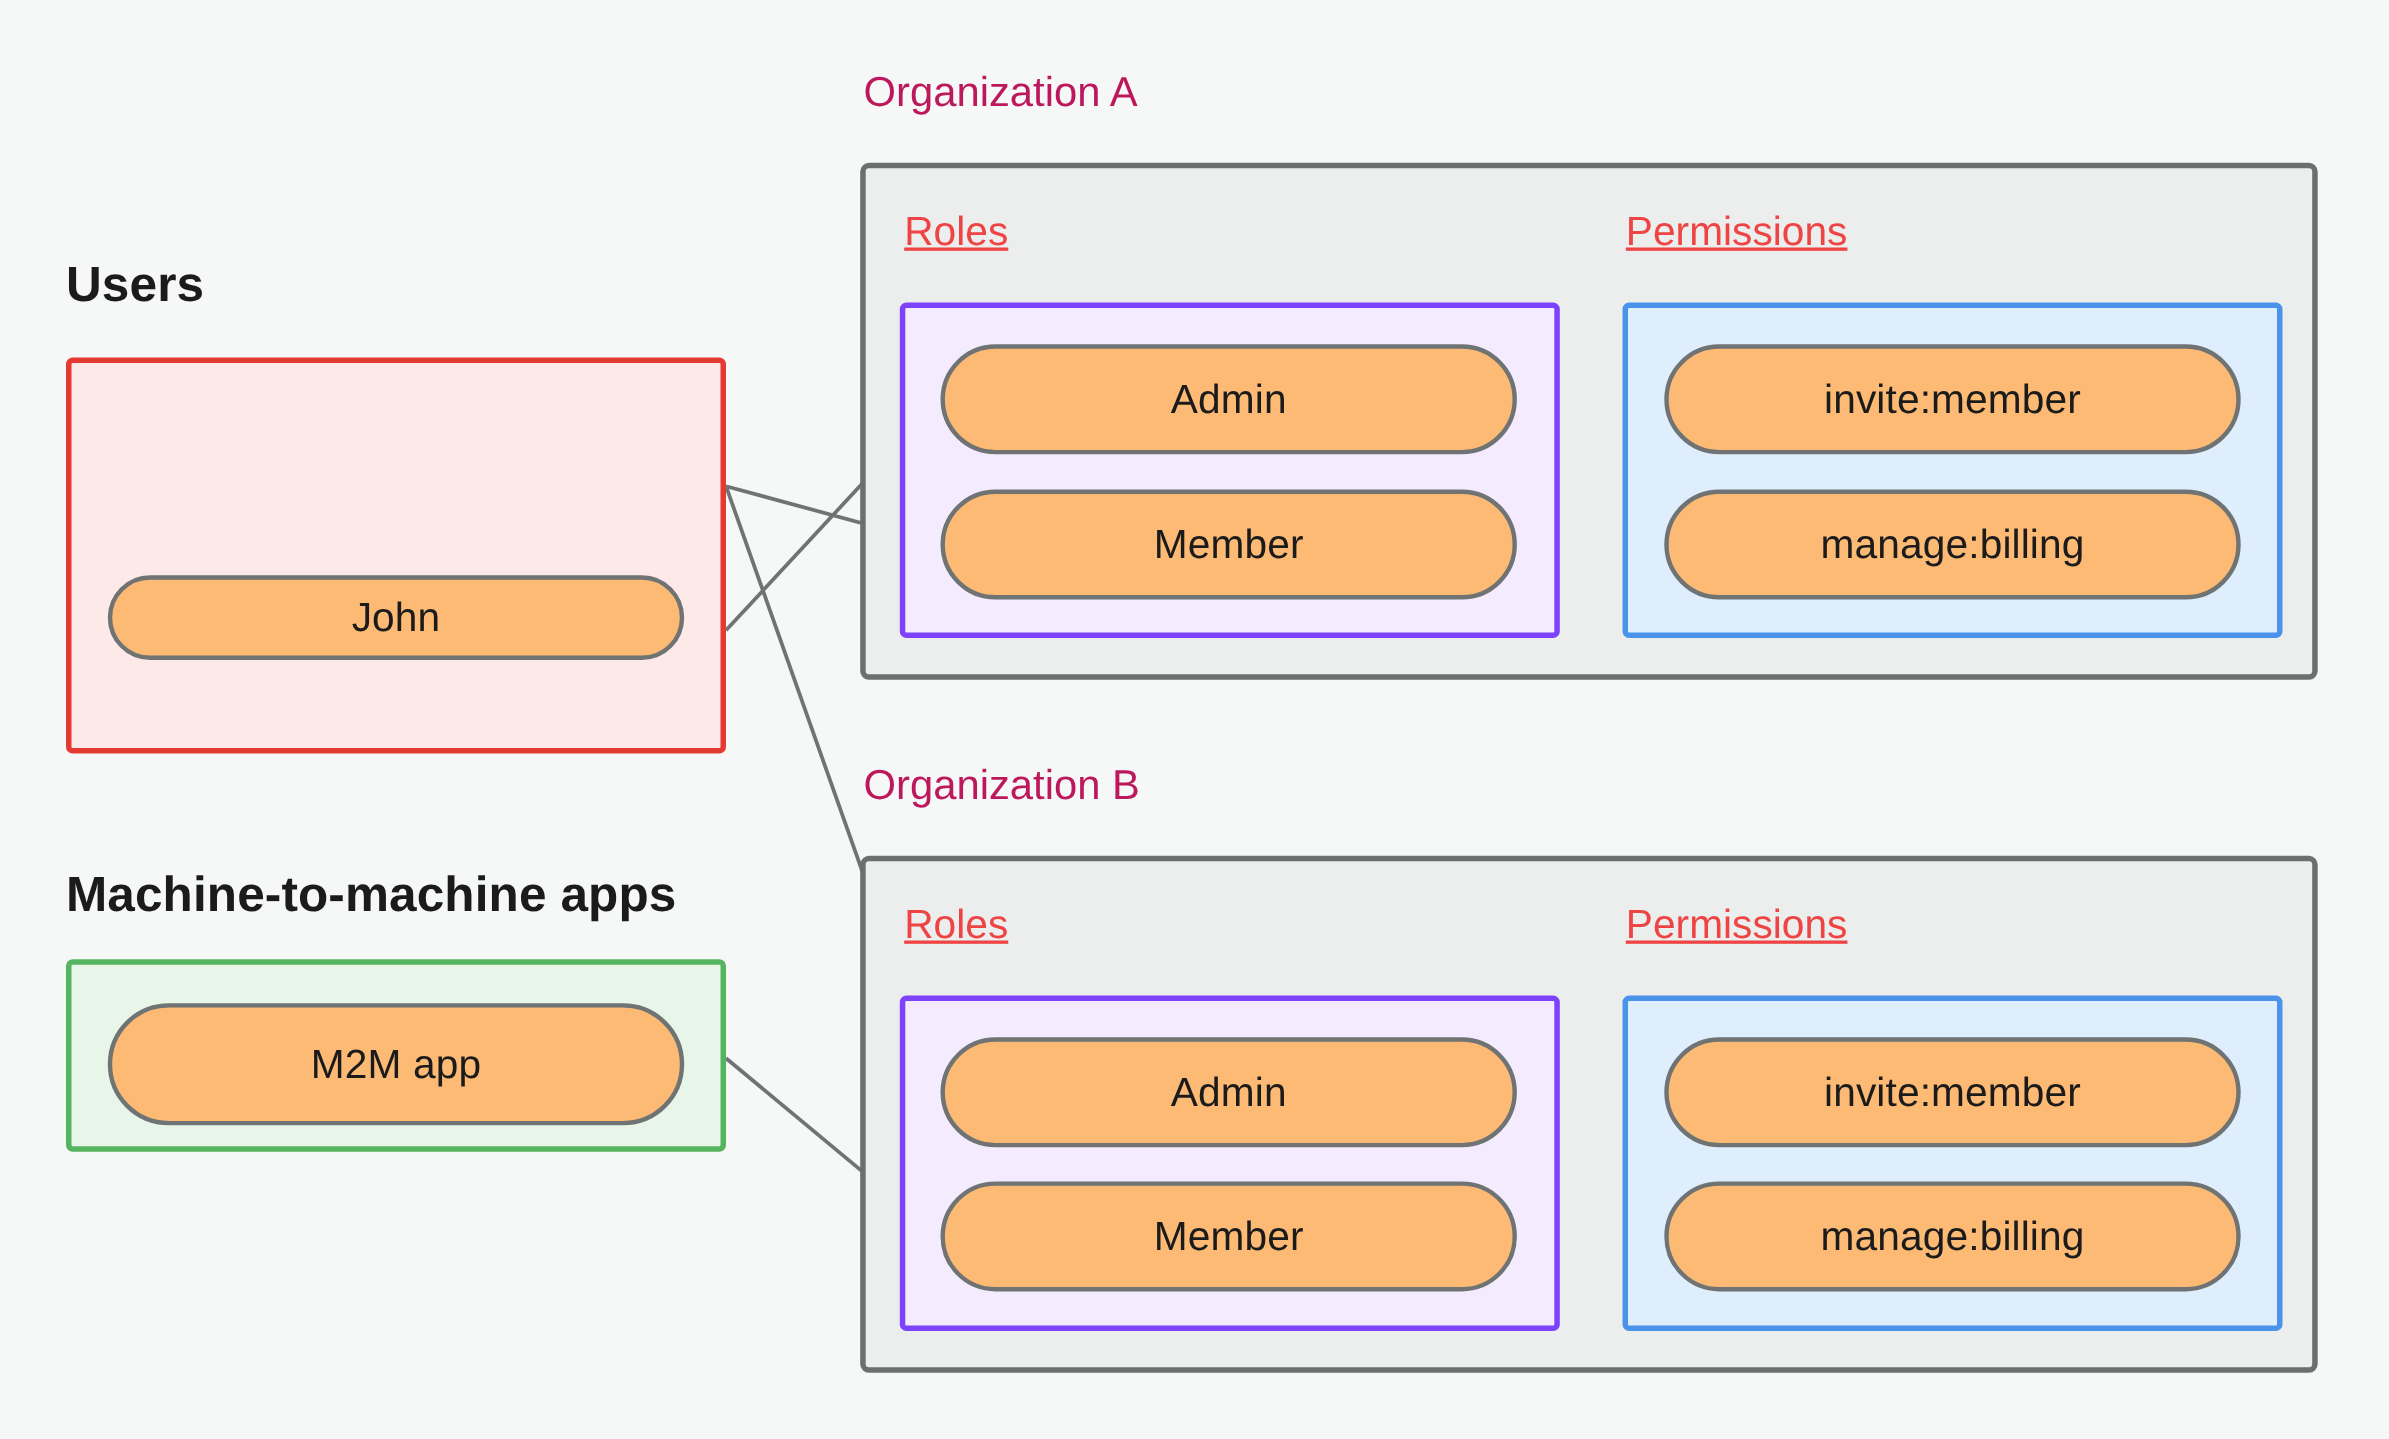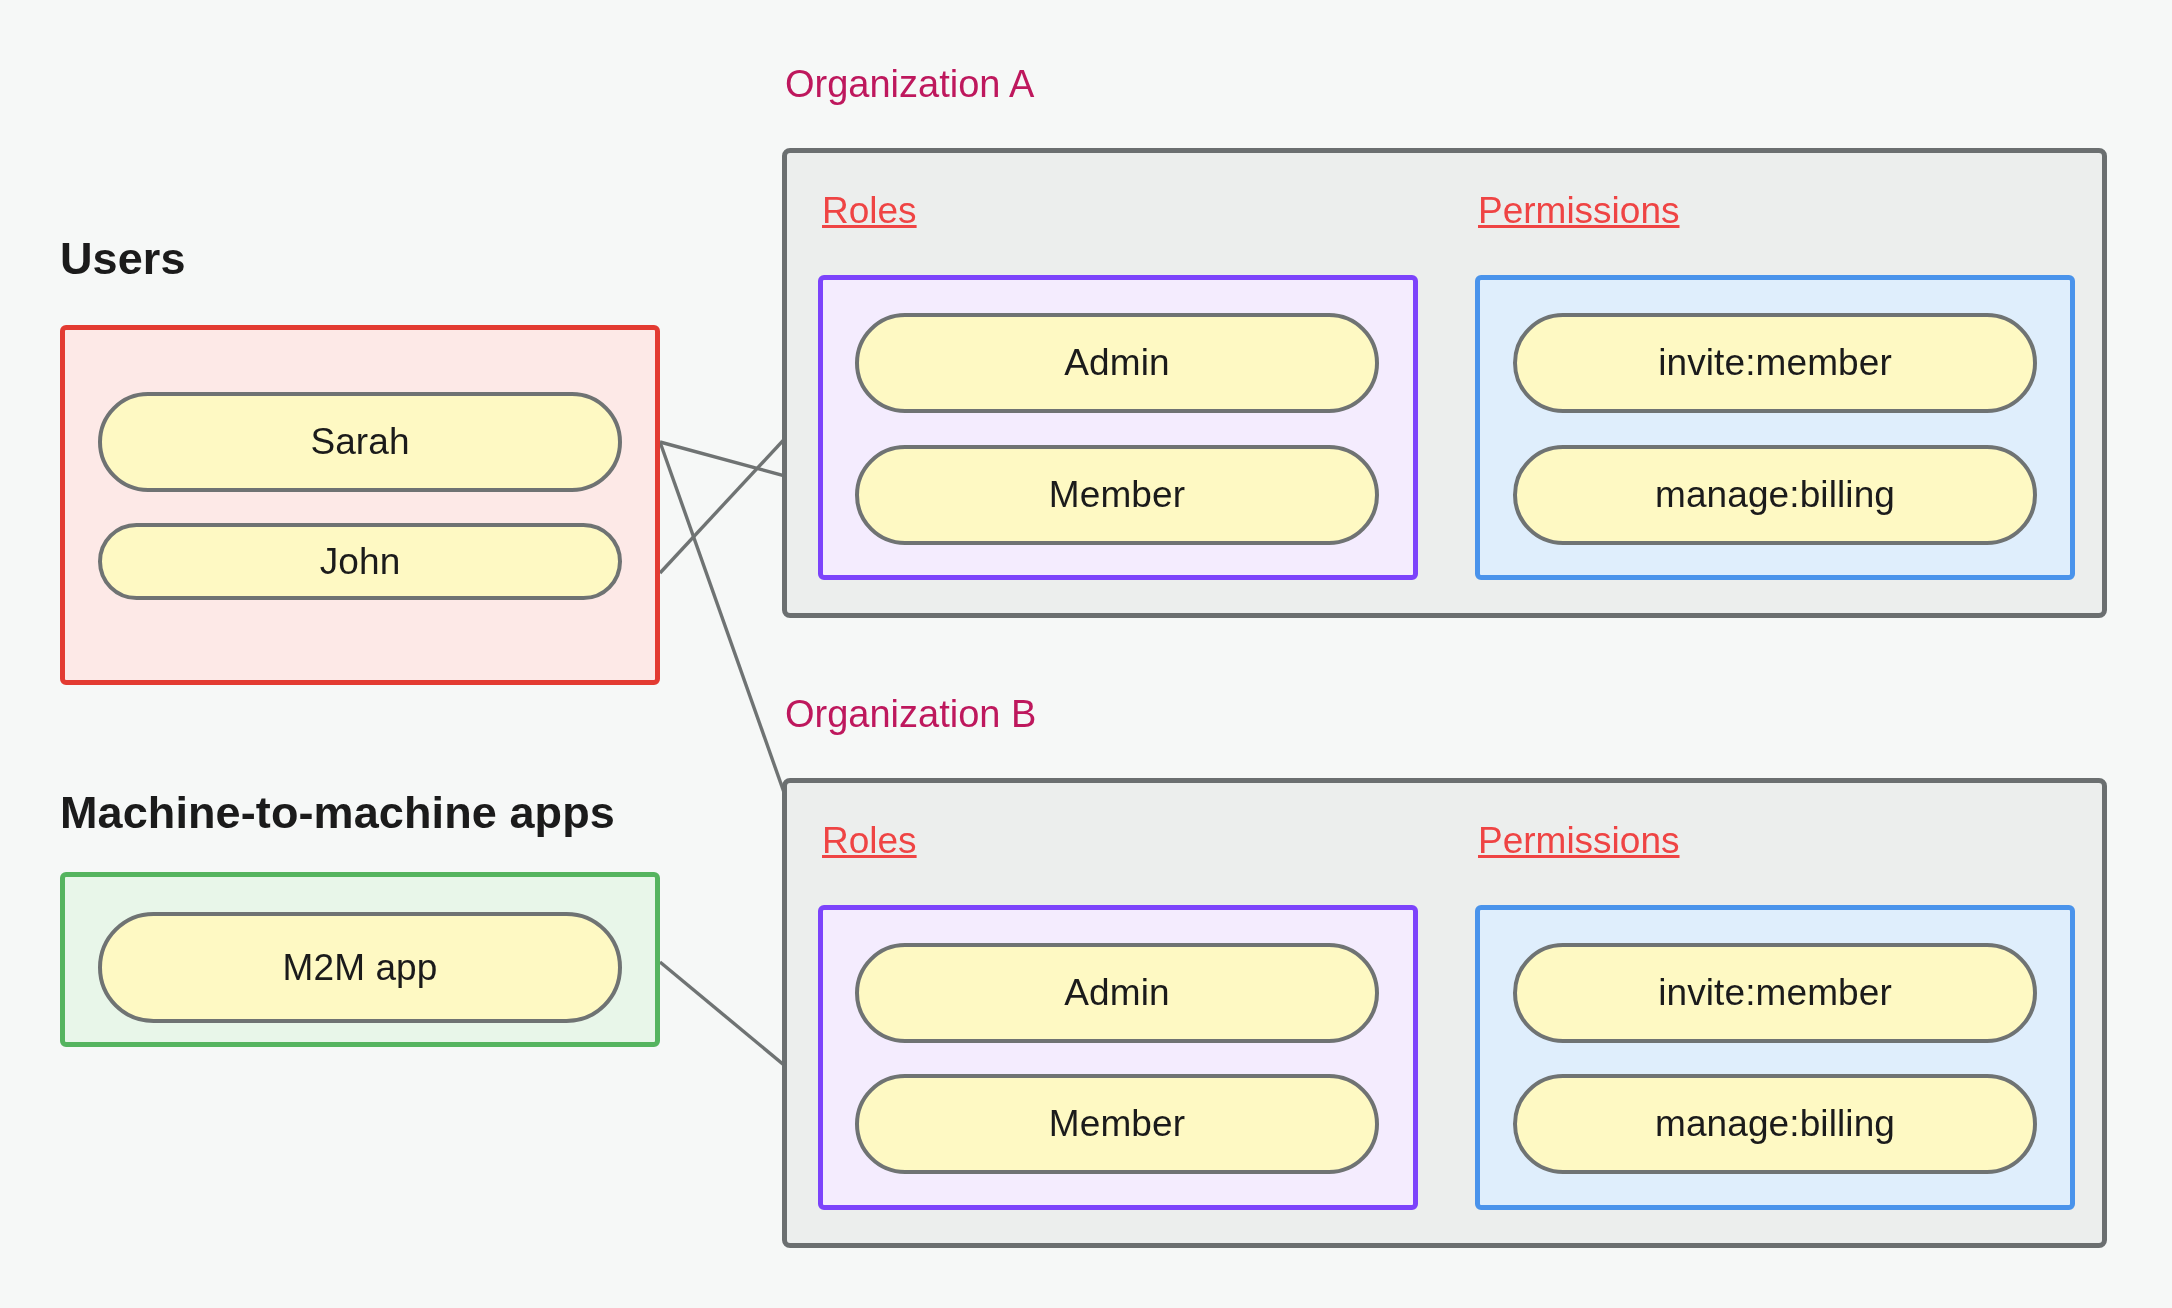--- a/index.html
+++ b/index.html
@@ -51,21 +51,21 @@
     font-weight: 400;
     color: #ef4444;
     white-space: nowrap;
     text-decoration: underline;
   }
 
   
   .pill {
     position: absolute;
     box-sizing: border-box;
-    background: #fef9c3;
+    background: #fdba74;
     border: 4px solid #6f7373;
     border-radius: 999px;
     display: flex;
     align-items: center;
     justify-content: center;
     font-size: 37px;
     color: #1b1b1b;
     letter-spacing: 0.1px;
     white-space: nowrap;
   }
@@ -115,23 +115,20 @@
     <circle cx="1513" cy="363" r="10"></circle>
     <circle cx="1513" cy="495" r="10"></circle>
     <circle cx="1513" cy="993" r="10"></circle>
     <circle cx="1513" cy="1124" r="10"></circle>
   </svg>
 
   <div class="caption" style="left:60px; top:233px; z-index:3">Users</div>
 
   <div class="groupbox users-box" style="left:60px; top:325px; width:600px; height:360px; z-index:2"></div>
 
-  <div class="pill" style="left:98px; top:392px; width:524px; height:100px; z-index:4">
-    <span>Sarah</span>
-  </div>
   <div class="pill" style="left:98px; top:523px; width:524px; height:77px; z-index:4">
     <span>John</span>
   </div>
 
   <div class="caption" style="left:60px; top:787px; z-index:3">Machine-to-machine apps</div>
 
   <div class="groupbox m2m-box" style="left:60px; top:872px; width:600px; height:175px; z-index:2"></div>
 
   <div class="pill" style="left:98px; top:912px; width:524px; height:111px; z-index:4">
     <span>M2M app</span>

